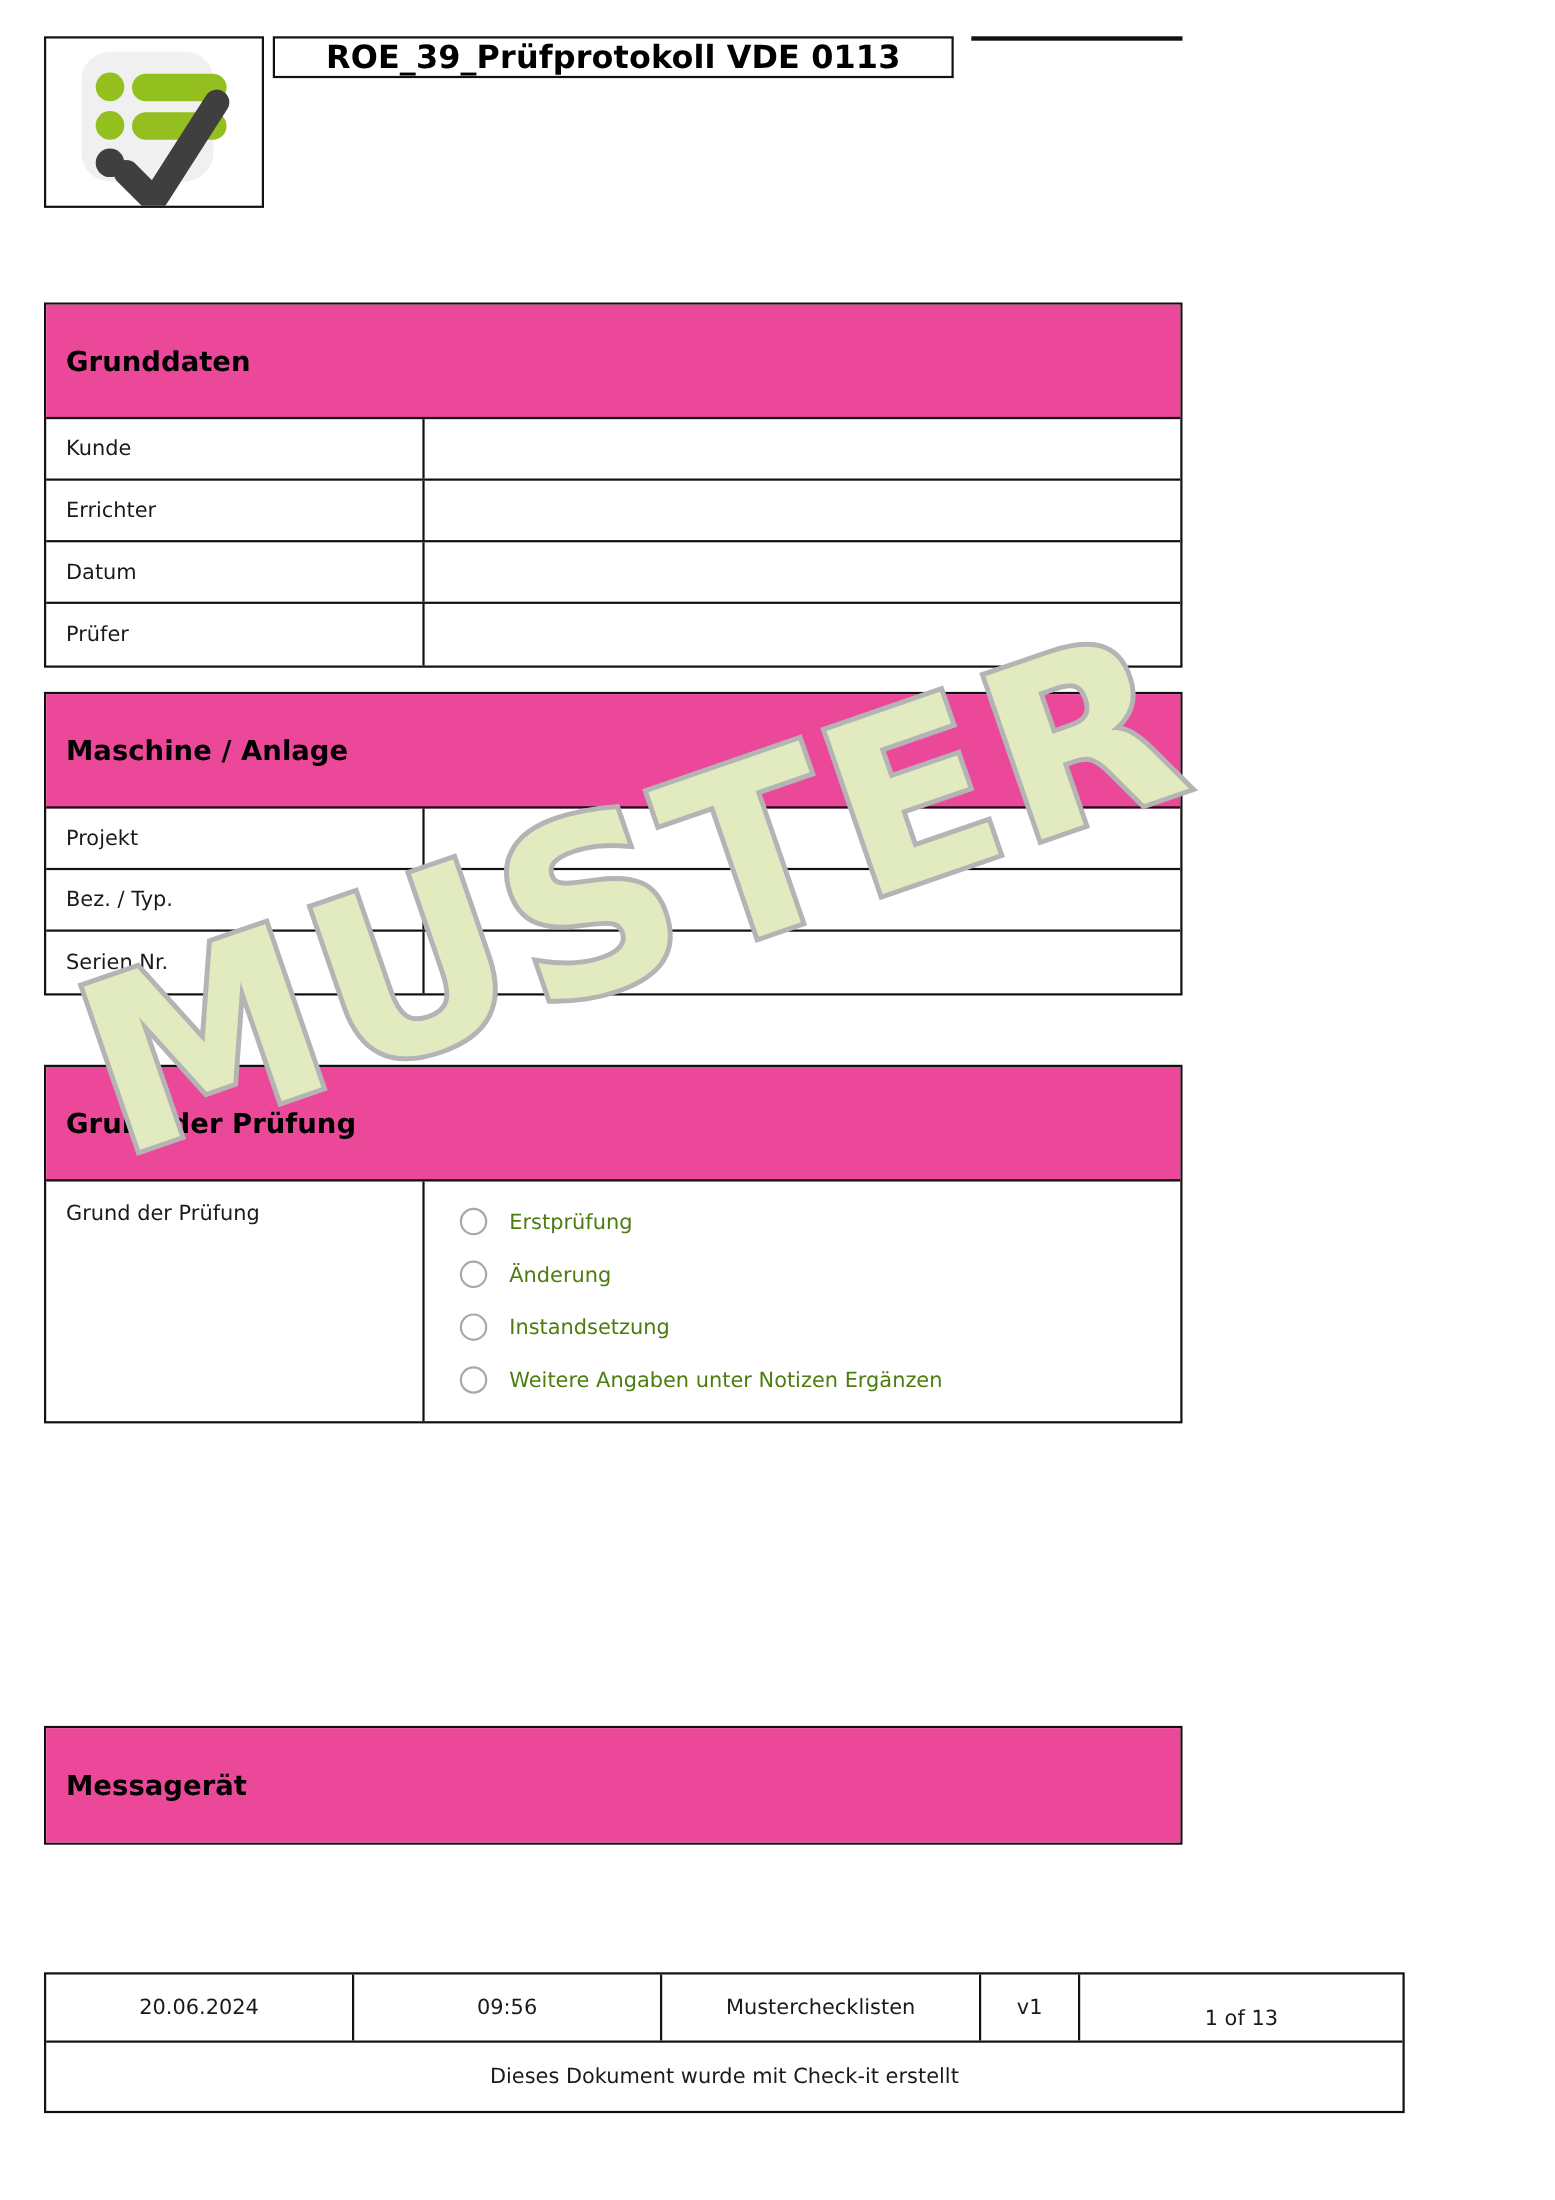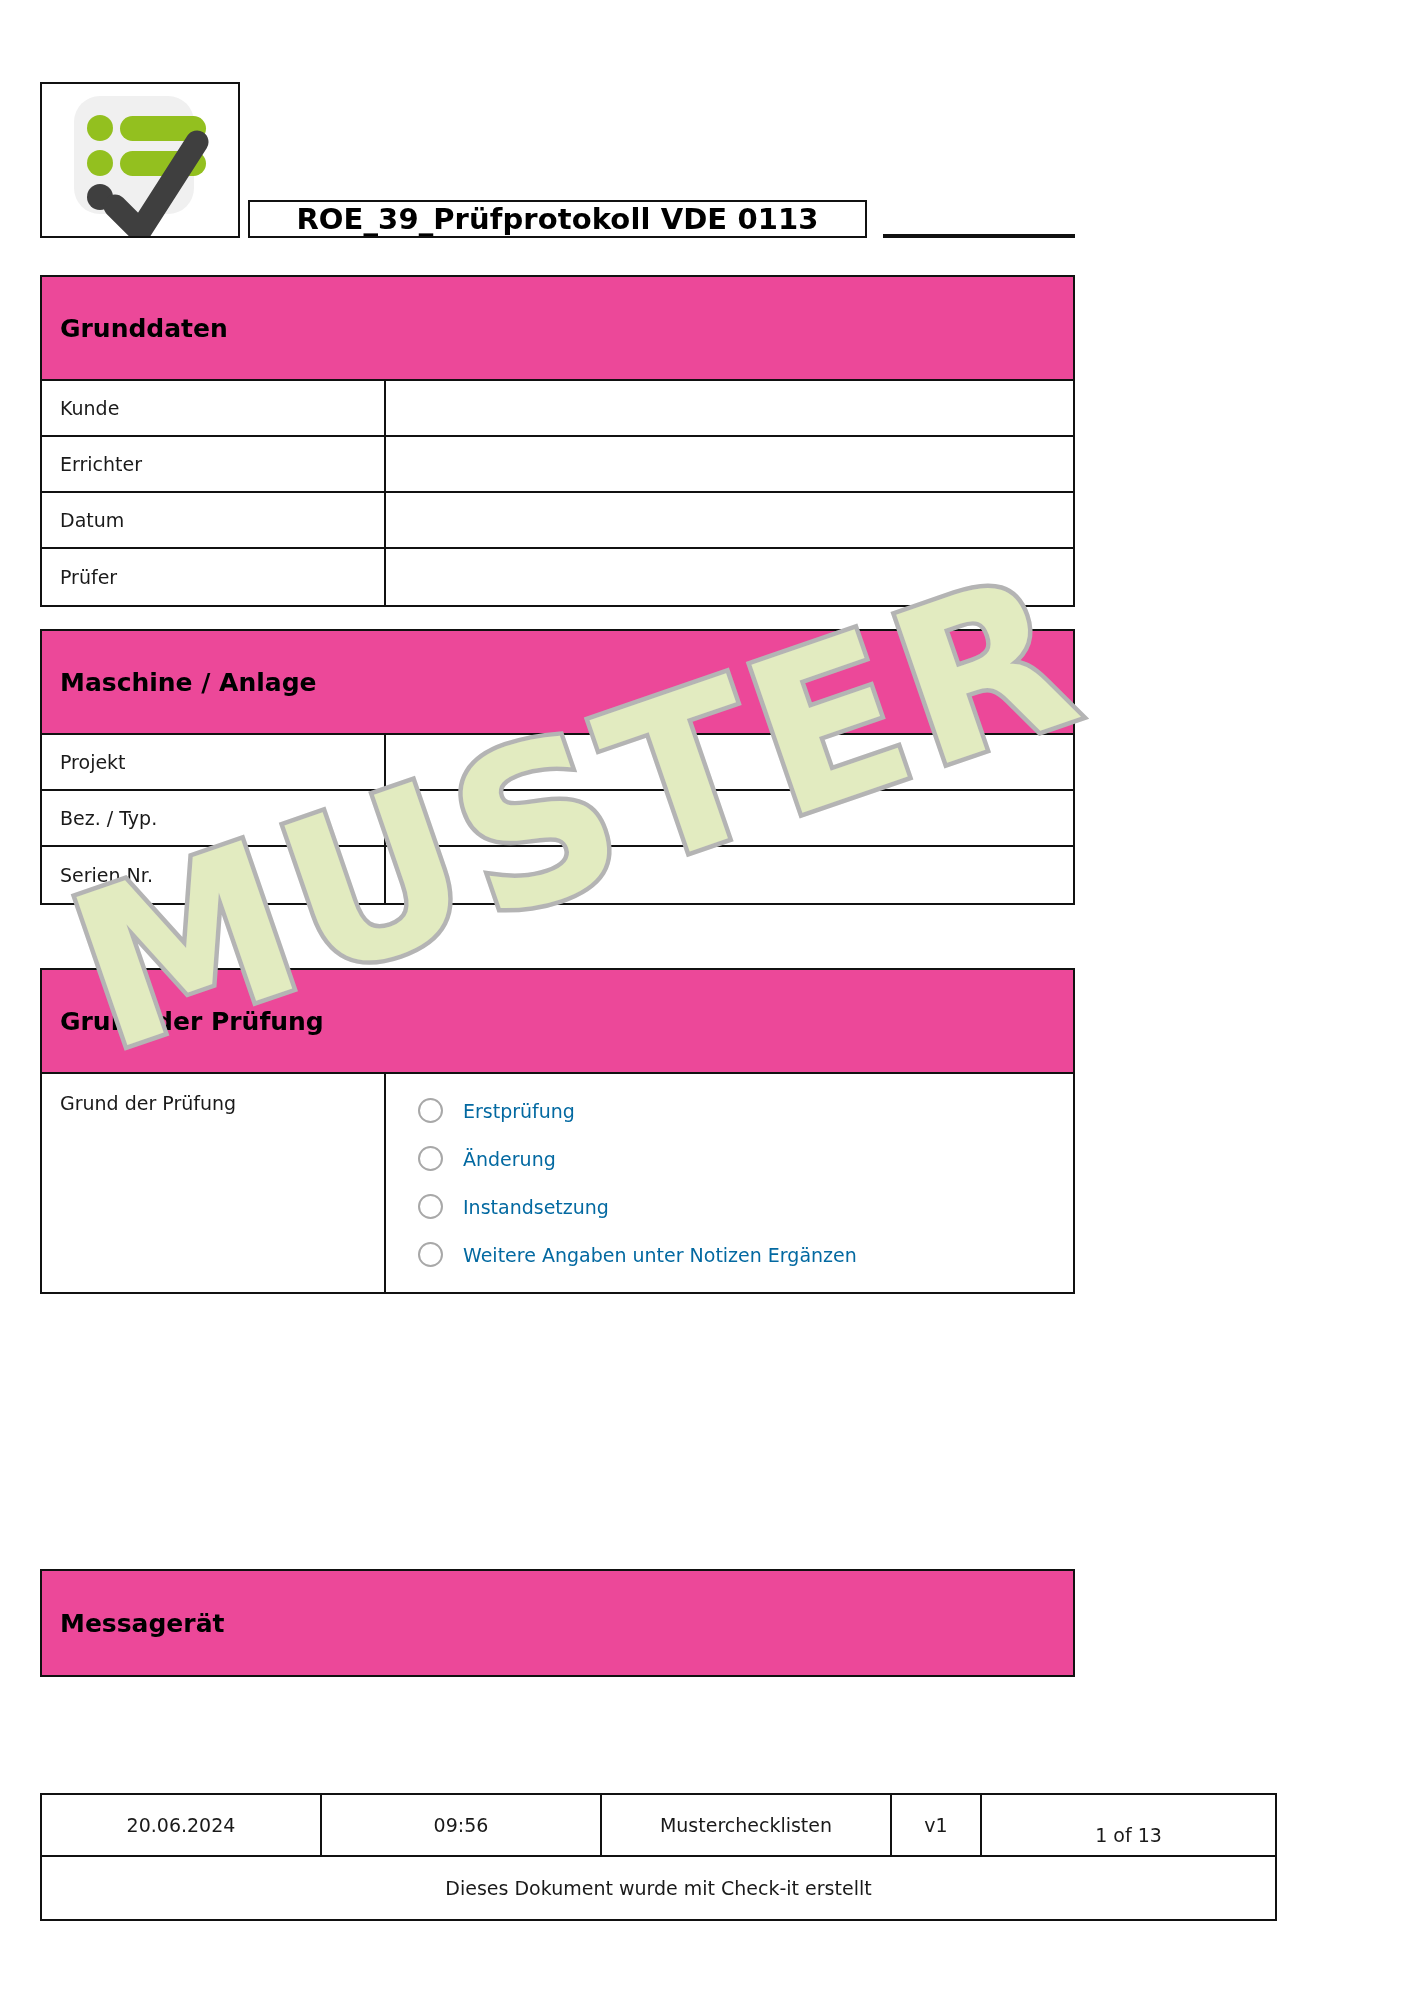--- a/index.html
+++ b/index.html
@@ -37,21 +37,21 @@
   .watermark svg { display: block; overflow: visible; }
 
   
   .header-row {
     position: absolute;
     left: 40px;
     top: 33px;
     width: 1035px;
     height: 205px;
     display: flex;
-    align-items: flex-end;
+    align-items: flex-start;
     gap: 8px;
     z-index: 2;
   }
   .header-logo-cell {
     width: 200px;
     border: 2px solid #111;
     background: #fff;
     display: flex;
     align-items: center;
     justify-content: center;
@@ -144,21 +144,21 @@
     height: 41px;
   }
   .radio {
     width: 25px;
     height: 25px;
     border: 2px solid #a8a8a8;
     border-radius: 50%;
     background: #fff;
     flex: 0 0 auto;
   }
-  .option-label { font-size: 19px; color: #0369a1; }
+  .option-label { font-size: 19px; color: #4d7c0f; }
 
   
   .footer {
     position: absolute;
     left: 40px;
     top: 1793px;
     width: 1237px;
     border: 2px solid #111;
     background: #fff;
     z-index: 2;

